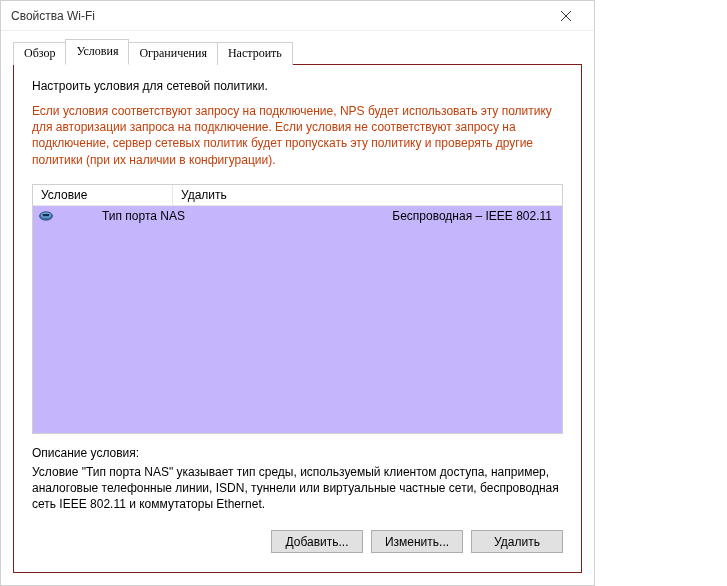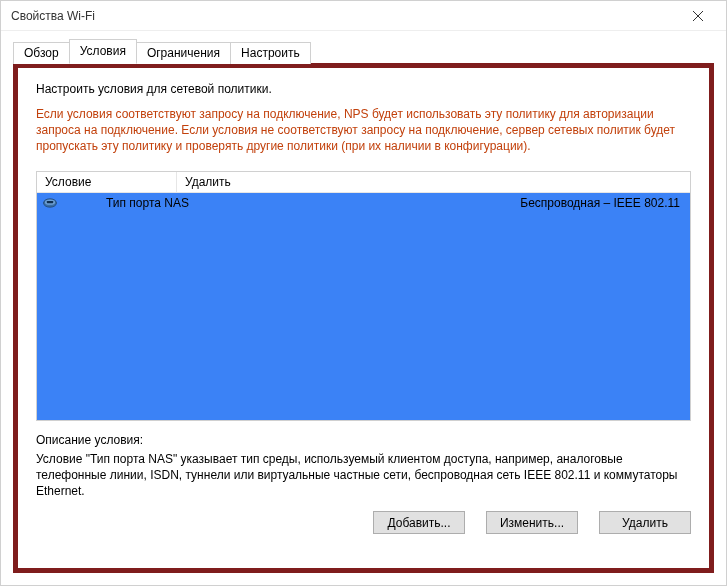--- a/index.html
+++ b/index.html
@@ -6,21 +6,21 @@
   html, body {
     margin: 0; padding: 0;
     width: 727px; height: 586px;
     font-family: "Segoe UI", Tahoma, sans-serif;
     font-size: 12px;
     background: #ffffff;
     color: #000000;
     overflow: hidden;
   }
   .window {
-    width: 727px; height: 586px;
+    width: 595px; height: 586px;
     background: #ffffff;
     display: flex;
     flex-direction: column;
     border: 1px solid #d0d0d0;
   }
   .titlebar {
     height: 30px;
     display: flex;
     align-items: center;
     padding: 0 8px 0 10px;
@@ -58,49 +58,50 @@
   .tab {
     padding: 3px 10px 4px 10px;
     border: 1px solid #d0d0d0;
     border-bottom: none;
     background: #ffffff;
     margin-right: 0px;
     font-size: 12px;
     color: #000;
     cursor: default;
     position: relative;
+    font-family: Liberation Serif, serif;
   }
   .tab + .tab { margin-left: -1px; }
   .tab.active {
     background: #ffffff;
     border-bottom: 1px solid #ffffff;
     padding-top: 4px;
     padding-bottom: 5px;
     z-index: 3;
   }
 
   .tab-panel {
-    border: 5px solid #7f1d1d;
+    border: 1px solid #7f1d1d;
     flex: 1;
     background: #ffffff;
     padding: 14px 18px 12px 18px;
     display: flex;
     flex-direction: column;
     position: relative;
     z-index: 1;
   }
 
   .intro { color: #000; margin-bottom: 10px; }
   .desc  { color: #c2410c; margin-bottom: 16px; line-height: 1.35; }
 
   .listbox {
     border: 1px solid #d0d0d0;
     height: 250px;
     overflow: auto;
-    background: #3b82f6;
+    background: #c4b5fd;
   }
   .list-header {
     display: flex;
     background: #ffffff;
     border-bottom: 1px solid #e6e6e6;
   }
   .list-header .col {
     padding: 3px 8px;
     border-right: 1px solid #e6e6e6;
     font-size: 12px;
@@ -126,22 +127,22 @@
 
   .desc-block {
     margin-top: 12px;
   }
   .desc-heading { margin-bottom: 4px; }
   .desc-text { line-height: 1.35; }
 
   .button-row {
     display: flex;
     justify-content: flex-end;
-    gap: 21px;
-    margin-top: 12px;
+    gap: 8px;
+    margin-top: 18px;
     align-items: center;
   }
   button.win {
     min-width: 92px;
     height: 23px;
     font: inherit;
     background: #e1e1e1;
     border: 1px solid #adadad;
     color: #000;
     padding: 0 12px;

